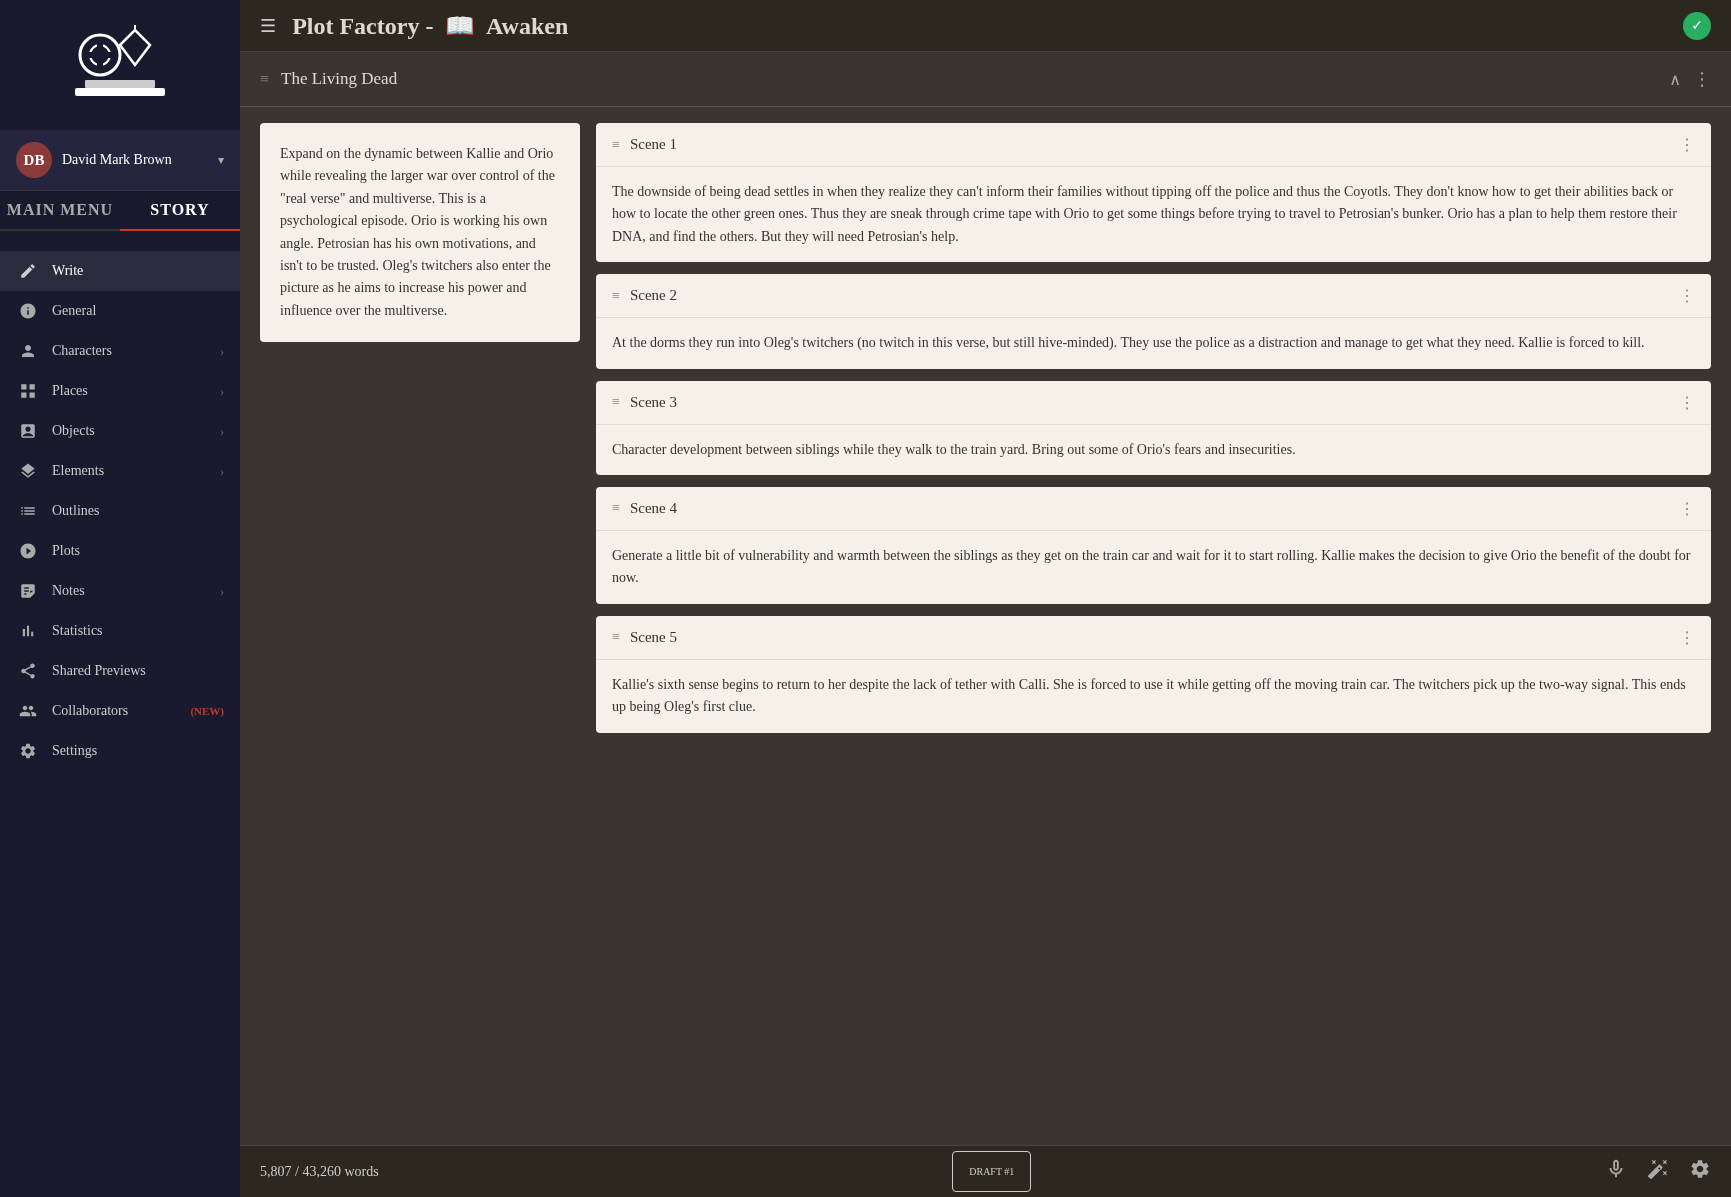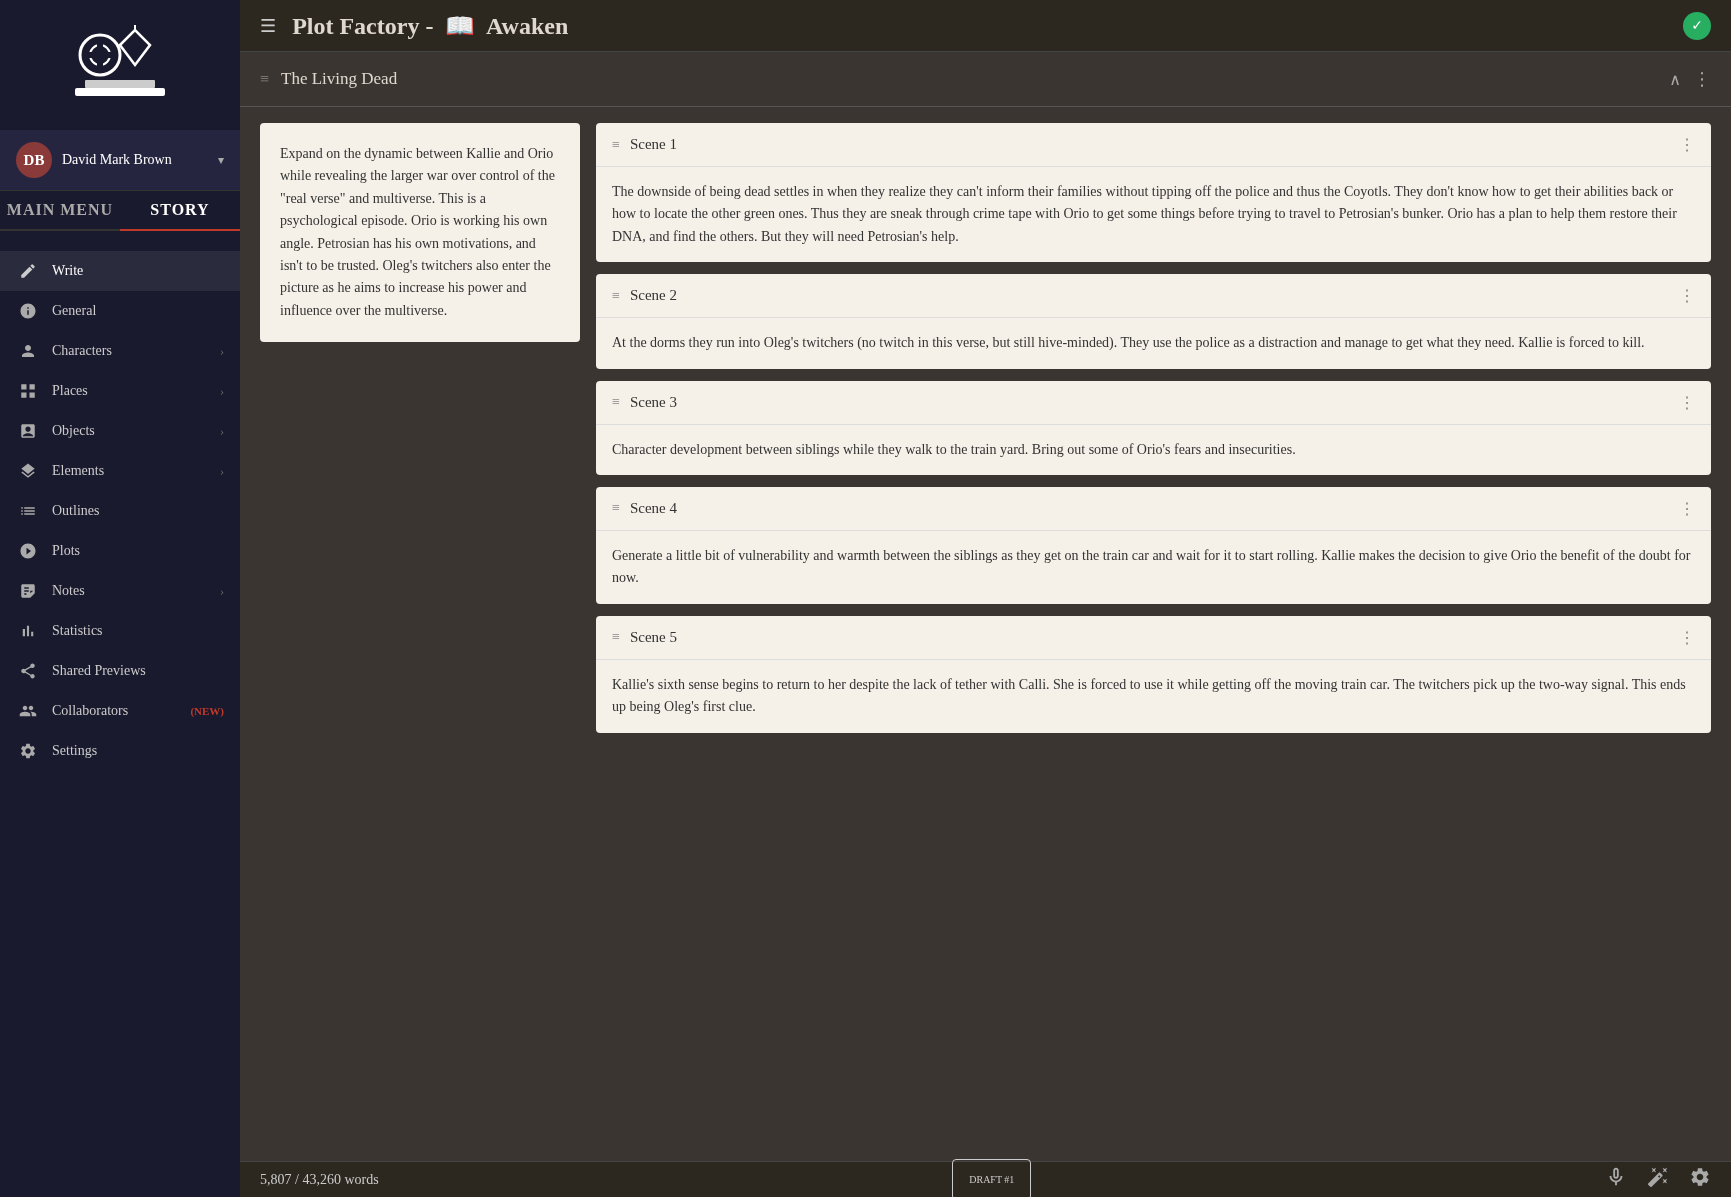--- a/index.html
+++ b/index.html
@@ -299,21 +299,21 @@
       line-height: 1.6;
       color: #333;
     }
 
     
     #bottom-bar {
       background: #2c2820;
       display: flex;
       align-items: center;
       padding: 0 20px;
-      height: 36px;
+      height: 52px;
       border-top: 1px solid #444;
     }
 
     #word-count {
       font-size: 14px;
       color: #ccc;
     }
 
     #draft-badge {
       margin: 0 auto;

